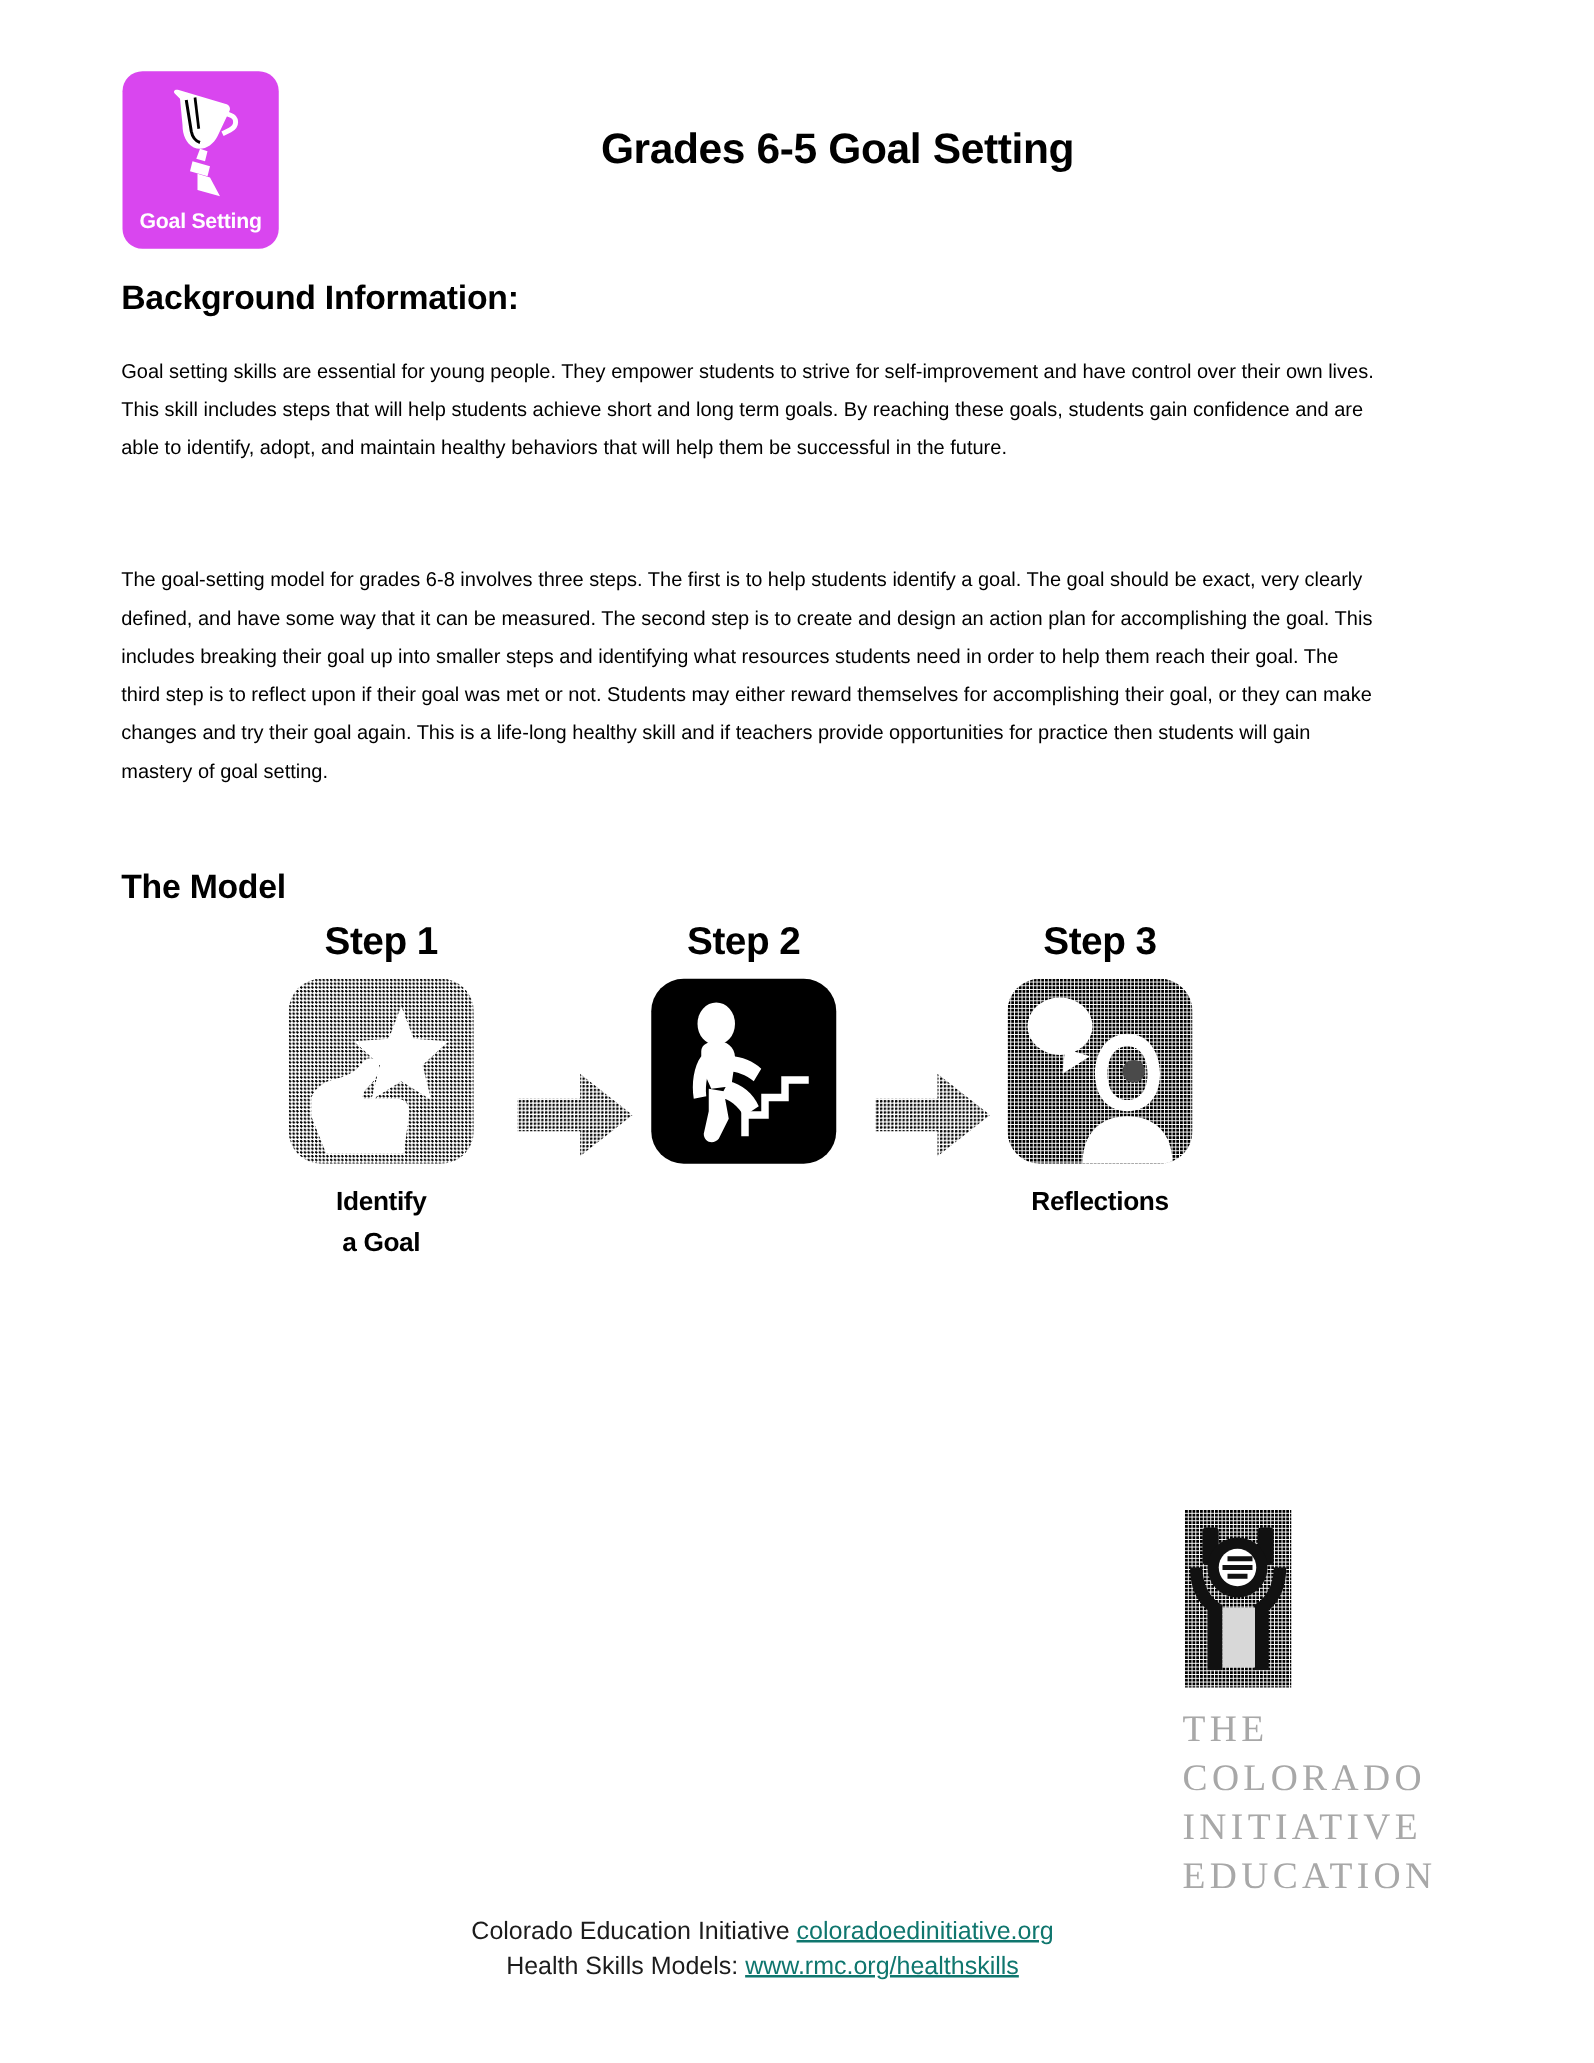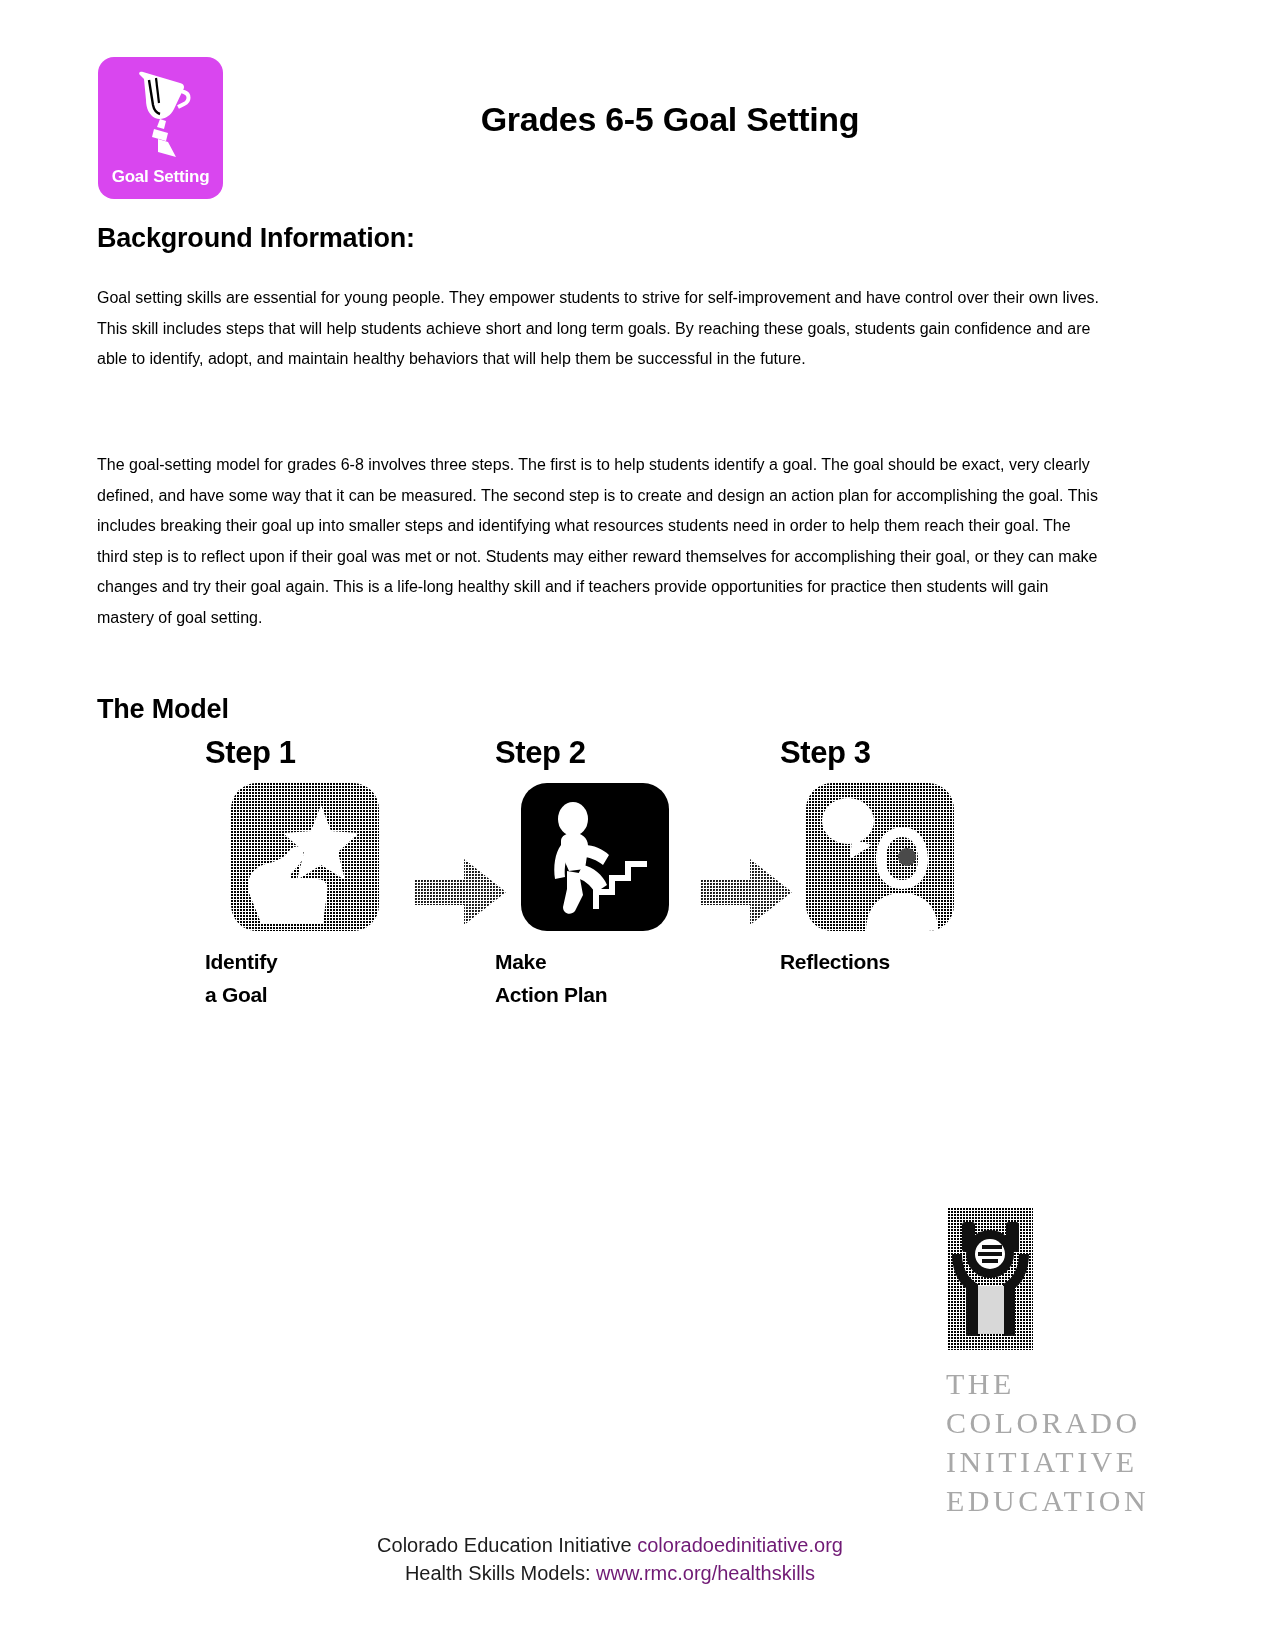--- a/index.html
+++ b/index.html
@@ -96,21 +96,21 @@
     position: absolute;
     left: 190px;
     top: 735px;
     width: 830px;
     height: 320px;
   }
   .step-col {
     position: absolute;
     top: 0;
     width: 200px;
-    text-align: left;
+    text-align: center;
   }
   #step-col-1 { left: 15px; }
   #step-col-2 { left: 305px; }
   #step-col-3 { left: 590px; }
 
   .step-title {
     font-size: 31px;
     font-weight: bold;
     letter-spacing: -0.4px;
     margin-bottom: 12px;
@@ -190,21 +190,22 @@
     position: absolute;
     left: 160px;
     top: 1531px;
     width: 900px;
     text-align: center;
     font-size: 20px;
     line-height: 28px;
     color: #1c1c1c;
   }
   .footer a, .footer .link {
-    color: #701a75;
+    color: #0f766e;
+    text-decoration: underline;
     margin-top: 32px;
   }
 </style>
 </head>
 <body>
 
 <div class="page">
 
   <div class="header">
 
@@ -288,24 +289,20 @@
 
               <path d="M62 82 C72 84 82 92 86 102 L74 110 C70 102 62 96 55 95 Z"></path>
 
               <path d="M46 88 L58 90 L62 112 L54 128 C50 133 42 131 42 124 L46 106 Z"></path>
 
               <path d="M78 126 L78 112 L94 112 L94 98 L110 98 L110 84 L126 84
                        L126 78 L104 78 L104 92 L88 92 L88 106 L72 106 L72 126 Z"></path>
             </g>
           </svg>
         </div>
-      </div>
-      <div class="step-label">
-        <div>Make</div>
-        <div>Action Plan</div>
       </div>
     </div>
 
     <svg class="arrow" id="arrow-2" viewBox="0 0 96 78">
       <defs>
         <pattern id="dith2" width="3" height="3" patternUnits="userSpaceOnUse">
           <rect width="3" height="3" fill="#ffffff"></rect>
           <circle cx="1" cy="1" r="1.05" fill="#000000"></circle>
         </pattern>
       </defs>

